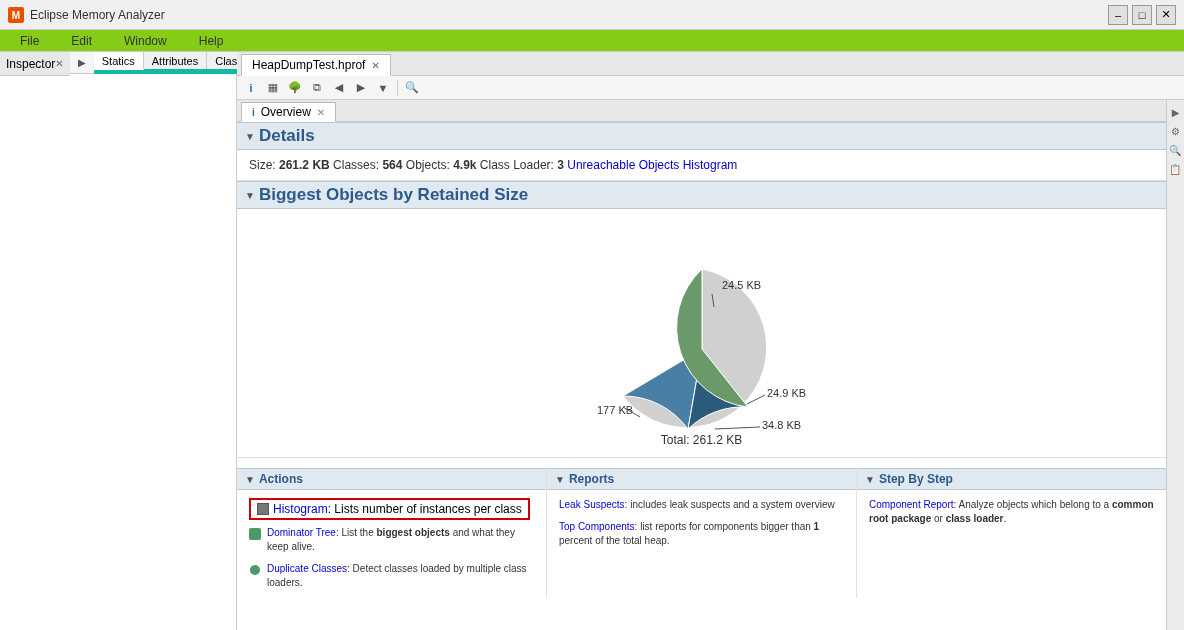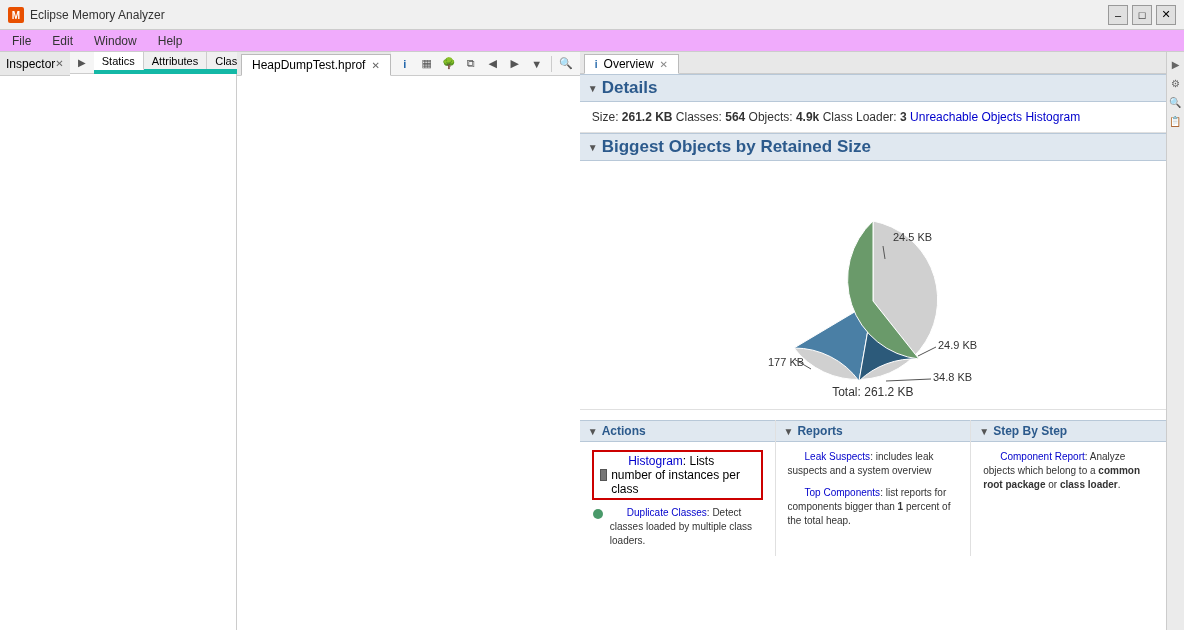--- a/index.html
+++ b/index.html
@@ -16,27 +16,27 @@
       justify-content: space-between;
     }
     #titlebar-left { display: flex; align-items: center; gap: 6px; }
     #titlebar-icon { width: 16px; height: 16px; background: #e85000; border-radius: 2px; display: flex; align-items: center; justify-content: center; color: white; font-size: 9px; font-weight: bold; }
     #titlebar-title { font-size: 12px; color: #333; }
     #titlebar-controls { display: flex; gap: 4px; }
     .title-btn { width: 20px; height: 20px; border: 1px solid #999; background: #e0e0e0; display: flex; align-items: center; justify-content: center; cursor: pointer; font-size: 11px; }
 
     
     #menubar {
-      background: #f0abfc;
+      background: #84cc16;
       height: 22px;
       display: flex;
       align-items: center;
-      padding: 0 4px;
-      border-bottom: 1px solid #ccc;
-      gap: 5px;
+      padding: 0 12px;
+      border-bottom: 1px solid #ccc;
+      gap: 16px;
     }
     .menu-item { padding: 2px 8px; cursor: pointer; font-size: 12px; color: #333; }
 
     
     #main-layout {
       display: flex;
       height: calc(630px - 52px);
     }
 
     
@@ -118,21 +118,21 @@
       height: 8px;
       background: #ddd;
       margin: 0 4px;
       border-radius: 4px;
     }
 
     
     #right-panel {
       flex: 1;
       display: flex;
-      flex-direction: row;
+      flex-direction: column;
       background: #fff;
       overflow: hidden;
     }
 
     
     #tab-bar {
       background: #e8e8e8;
       display: flex;
       align-items: flex-end;
       height: 24px;
@@ -263,21 +263,21 @@
       background: #e0e8f0;
       padding: 3px 8px;
       border-bottom: 1px solid #b8c8d8;
       border-top: 1px solid #b8c8d8;
       display: flex;
       align-items: center;
       gap: 4px;
       margin: 0 -12px 8px -12px;
     }
     .bottom-section-title { font-size: 12px; font-weight: bold; color: #2c5a8c; }
-    .section-link { color: #0000cc; text-decoration: none; margin-left: 17px; }
+    .section-link { color: #0000cc; text-decoration: none; }
     .action-item { display: flex; align-items: flex-start; gap: 6px; margin-bottom: 8px; font-size: 10px; color: #333; line-height: 1.4; }
 
     
     #right-sidebar {
       width: 18px;
       background: #ebebeb;
       border-left: 1px solid #ccc;
       display: flex;
       flex-direction: column;
       align-items: center;
@@ -454,20 +454,30 @@
             </div>
 
             
             <div style="border: 2px solid #cc0000; display: inline-flex; align-items: center; gap: 4px; padding: 2px 6px; margin-bottom: 6px;">
               <span style="display:inline-block;width:12px;height:12px;background:#777;border:1px solid #555;"></span>
               <span>
                 <a href="#" class="section-link">Histogram</a>: Lists number of instances per class
               </span>
             </div>
 
+            <div class="action-item">
+              <span style="display:inline-block;width:12px;height:12px;flex-shrink:0;margin-top:2px;">
+                <svg width="12" height="12">
+                    <rect width="12" height="12" rx="2" fill="#4a9a6a"></rect>
+                  </svg>
+              </span>
+              <span>
+                <a href="#" class="section-link">Dominator Tree</a>: List the <strong>biggest objects</strong> and what they keep alive.
+              </span>
+            </div>
 
 
             <div class="action-item">
               <span style="display:inline-block;width:12px;height:12px;flex-shrink:0;margin-top:2px;">
                 <svg width="12" height="12">
                     <circle cx="6" cy="6" r="5" fill="#4a9a6a"></circle>
                   </svg>
               </span>
               <span>
                 <a href="#" class="section-link">Duplicate Classes</a>: Detect classes loaded by multiple class loaders.

